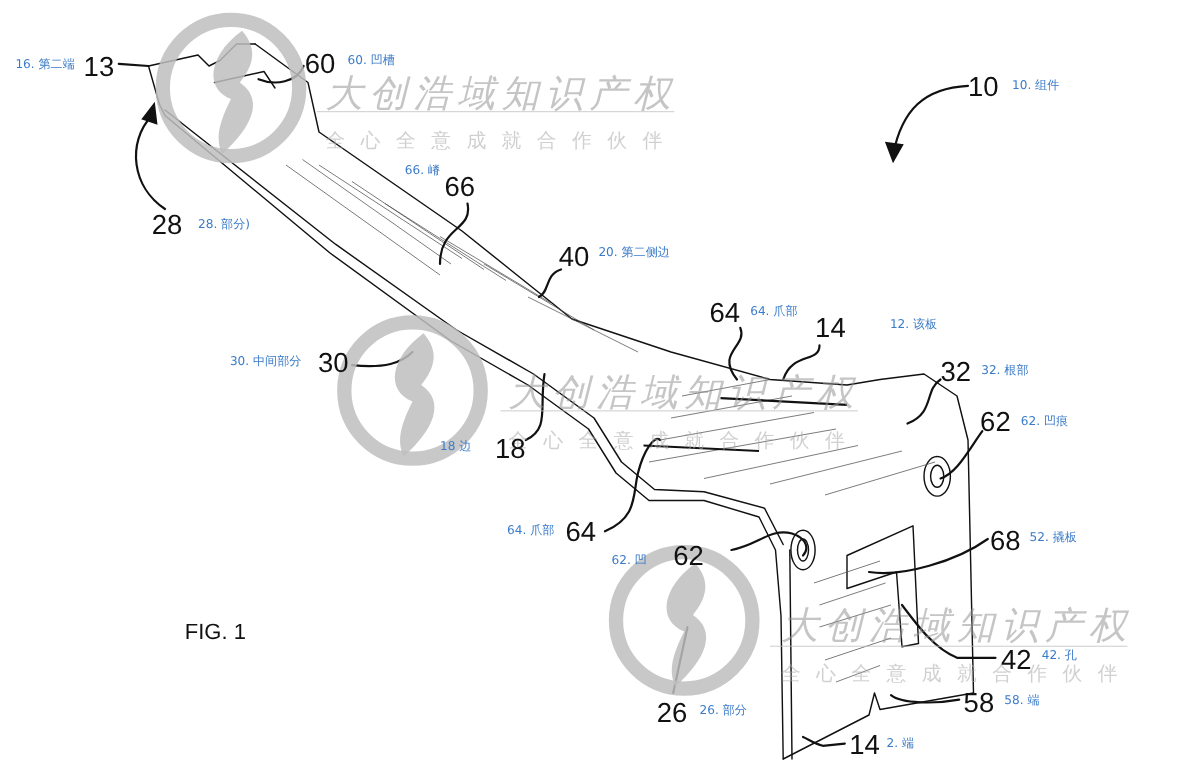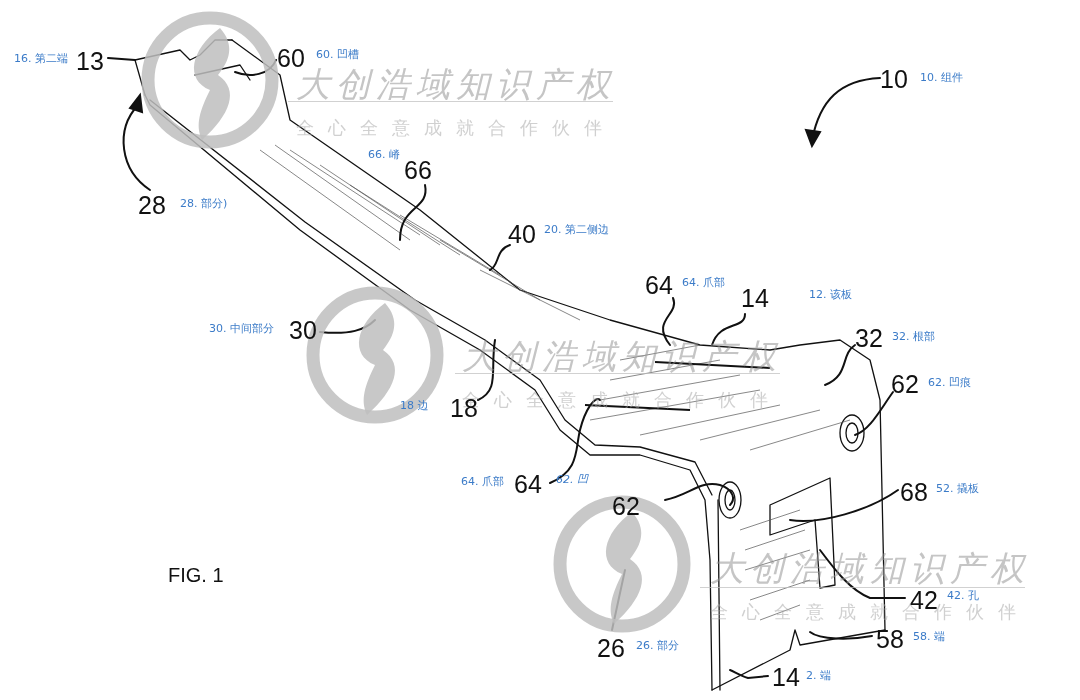--- a/index.html
+++ b/index.html
@@ -130,21 +130,21 @@
 <div class="ref" style="left:289px;top:318px;">30</div>
 <div class="note" style="left:209px;top:323px;">30. 中间部分</div>
 
 <div class="ref" style="left:450px;top:396px;">18</div>
 <div class="note" style="left:400px;top:400px;">18  边</div>
 
 <div class="ref" style="left:514px;top:472px;">64</div>
 <div class="note" style="left:461px;top:476px;">64. 爪部</div>
 
 <div class="ref" style="left:612px;top:494px;">62</div>
-<div class="note" style="left:556px;top:474px;font-style:italic;">62. 凹</div>
+<div class="note" style="left:556px;top:504px;">62. 凹</div>
 
 <div class="ref" style="left:900px;top:480px;">68</div>
 <div class="note" style="left:936px;top:483px;">52. 撬板</div>
 
 <div class="ref" style="left:910px;top:588px;">42</div>
 <div class="note" style="left:947px;top:590px;">42. 孔</div>
 
 <div class="ref" style="left:876px;top:627px;">58</div>
 <div class="note" style="left:913px;top:631px;">58. 端</div>
 

